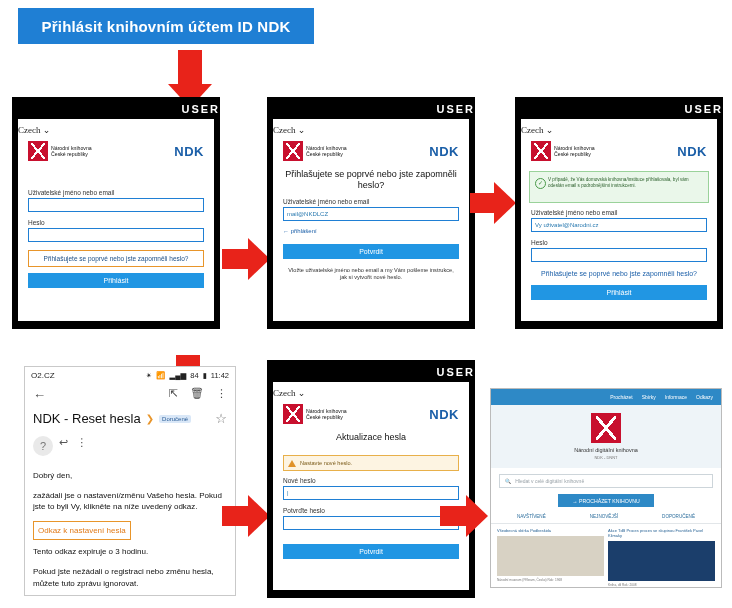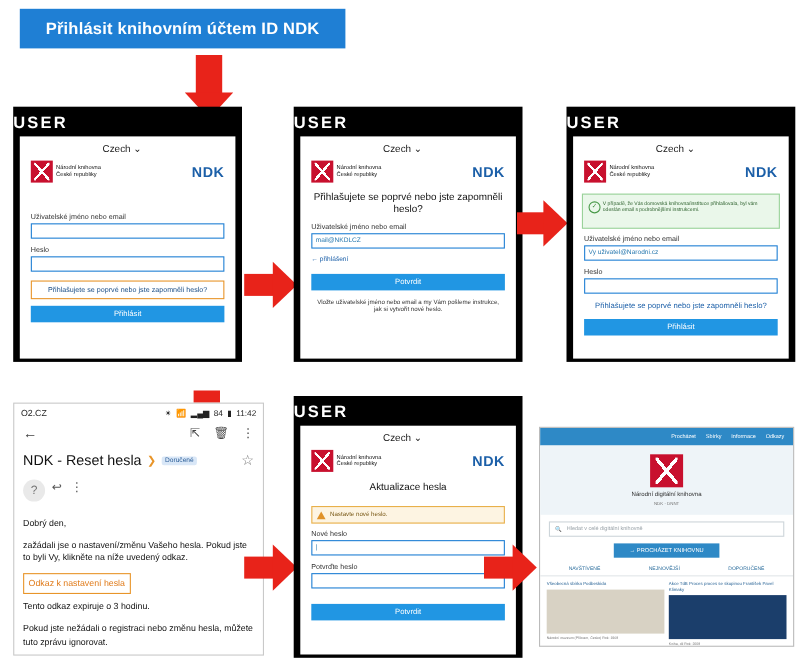--- a/index.html
+++ b/index.html
@@ -50,40 +50,41 @@
 
   
   .phone {
     background: #000000;
     position: absolute;
     box-sizing: border-box;
     padding: 0;
   }
   .phone .user-label {
     color: #ffffff;
-    font-size: 15px;
+    font-size: 11px;
     letter-spacing: 2px;
-    text-align: left;
-    padding: 6px 0 4px 0;
+    text-align: right;
+    padding: 6px 0 4px 16px;
     font-weight: bold;
   }
   .screen {
     background: #ffffff;
     margin: 0 6px 6px 6px;
     position: relative;
     overflow: hidden;
     box-sizing: border-box;
   }
 
   
   .lang-row {
-    text-align: center;
+    text-align: left;
     font-size: 9px;
     color: #222;
     padding: 6px 10px 0 0;
+    font-family: Liberation Serif, serif;
   }
   .logo-row {
     display: flex; align-items: center; justify-content: space-between;
     padding: 6px 10px 2px 10px;
   }
   .nk-logo { display: flex; align-items: center; gap: 3px; }
   .nk-mark {
     width: 20px; height: 20px; background: #c8102e; position: relative;
     display: inline-block;
   }
@@ -327,21 +328,21 @@
     <div class="link-blue">Přihlašujete se poprvé nebo jste zapomněli heslo?</div>
     <div class="btn-blue" style="margin-top:8px;">Přihlásit</div>
   </div>
 </div>
 
 <div class="abs" style="left:158px; top:355px; width:64px; height:62px;">
   <div class="arrow-shaft-v" style="left:18px; top:0; width:24px; height:38px;"></div>
   <div class="arrow-head-v" style="left:8px; top:36px;"></div>
 </div>
 
-<div class="mail" style="left:12px; top:366px; width:228px; height:230px;">
+<div class="mail" style="left:24px; top:366px; width:212px; height:230px;">
   <div class="mail-status">
     <span>O2.CZ</span>
     <span class="right">
       <span>✴</span>
       <span>📶</span>
       <span>▂▄▆</span>
       <span>84</span>
       <span>▮</span>
       <span>11:42</span>
     </span>

